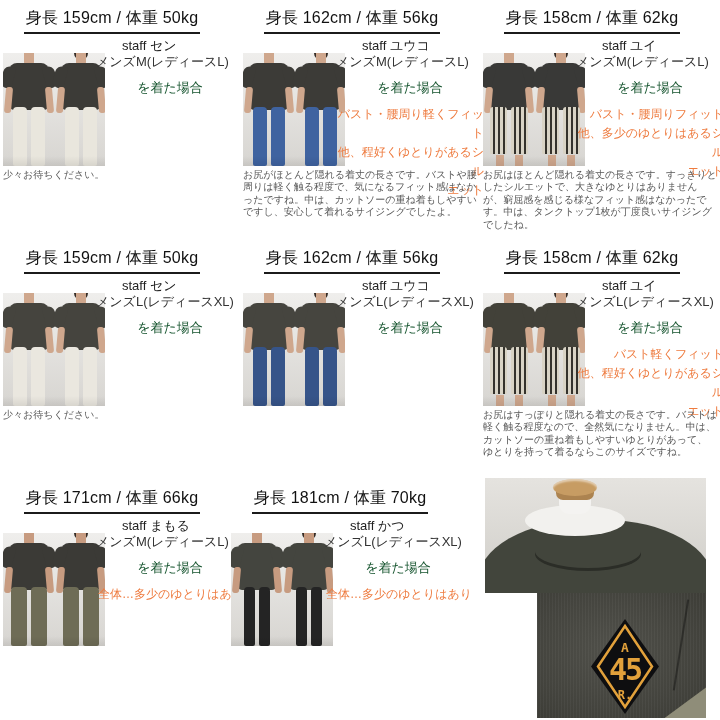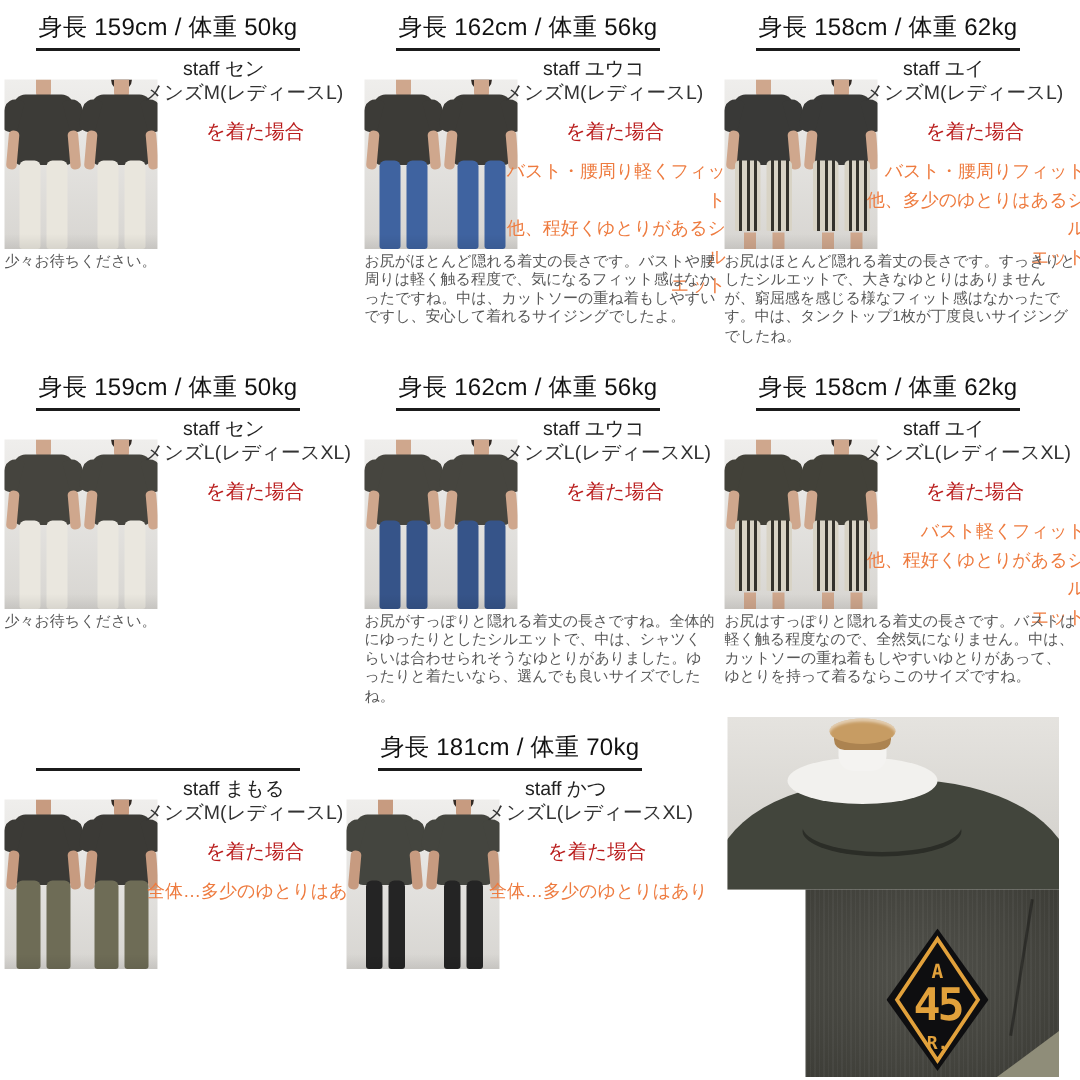--- a/index.html
+++ b/index.html
@@ -11,21 +11,21 @@
   .hw{position:absolute;left:14px;top:8px;width:196px;margin:0;text-align:center;
       font-size:16px;font-weight:normal;color:#111;letter-spacing:.2px;white-space:nowrap;}
   .rule{position:absolute;left:24px;top:32px;width:176px;height:2px;background:#1b1b1b;}
   .staff{position:absolute;left:122px;top:37px;font-size:13px;color:#222;white-space:nowrap;}
   .photo{position:absolute;left:3px;top:53px;width:102px;height:113px;overflow:hidden;
          background:linear-gradient(#efeeec,#d7d5d1);}
   .photo::after{content:"";position:absolute;left:0;right:0;bottom:0;height:10px;
          background:linear-gradient(rgba(0,0,0,0),rgba(0,0,0,.08));}
   .sideinfo{position:absolute;left:96px;top:53px;width:148px;}
   .size{text-align:left;font-size:13px;color:#333;margin:0 0 8px 0;white-space:nowrap;}
-  .worn{text-align:center;font-size:13px;color:#b91c1c;margin:0 0 8px 0;font-family:Liberation Serif, serif;}
+  .worn{text-align:center;font-size:13px;color:#14532d;margin:0 0 8px 0;font-family:Liberation Serif, serif;}
   .fit{font-size:12px;line-height:19px;color:#ee7b3f;white-space:pre-line;text-align:right;}
   .desc{position:absolute;left:3px;top:169px;width:234px;margin:0;
         font-size:10px;line-height:12.4px;color:#585858;}
 
   
   .person{position:absolute;top:0;width:46px;height:113px;}
   .person .hair{position:absolute;left:16px;top:0;width:14px;height:7px;background:#342b25;
                 border-radius:0 0 7px 7px;}
   .person .neck{position:absolute;left:18px;top:0;width:10px;height:13px;background:var(--skin);
                 border-radius:0 0 4px 4px;}
@@ -230,21 +230,20 @@
           <div class="arm l"></div>
           <div class="arm r"></div>
           <div class="leg l"></div>
           <div class="leg r"></div>
         </div>
       </div>
     <div class="sideinfo">
       <div class="size">メンズL(レディースXL)</div>
       <div class="worn">を着た場合</div>
     </div>
-    <p class="desc">お尻がすっぽりと隠れる着丈の長さですね。全体的にゆったりとしたシルエットで、中は、シャツくらいは合わせられそうなゆとりがありました。ゆったりと着たいなら、選んでも良いサイズでしたね。</p>
   </section>
 
   <section class="cell" style="left:480px;top:240px">
     <h2 class="hw">身長 158cm / 体重 62kg</h2>
     <div class="rule"></div>
     <div class="staff">staff ユイ</div>
     <div class="photo ps-stripes" style="--tee: #424139; --skin: #cfa78d; --pants: #d8d3c5;">
         <div class="person" style="left: 3px;">
           <div class="neck"></div>
           <div class="tee"></div>
@@ -271,20 +270,21 @@
       <div class="size">メンズL(レディースXL)</div>
       <div class="worn">を着た場合</div>
       <div class="fit">バスト軽くフィット
 他、程好くゆとりがあるシル
 エット</div>
     </div>
     <p class="desc">お尻はすっぽりと隠れる着丈の長さです。バストは軽く触る程度なので、全然気になりません。中は、カットソーの重ね着もしやすいゆとりがあって、ゆとりを持って着るならこのサイズですね。</p>
   </section>
 
   <section class="cell r3" style="left:0;top:480px">
+    <h2 class="hw">身長 171cm / 体重 66kg</h2>
     <div class="rule"></div>
     <div class="staff">staff まもる</div>
     <div class="photo ps-cargo" style="--tee: #3b3a36; --skin: #c79b80; --pants: #6e6c56;">
         <div class="person" style="left: 3px;">
           <div class="neck"></div>
           <div class="tee"></div>
           <div class="arm l"></div>
           <div class="arm r"></div>
           <div class="leg l"></div>
           <div class="leg r"></div>

